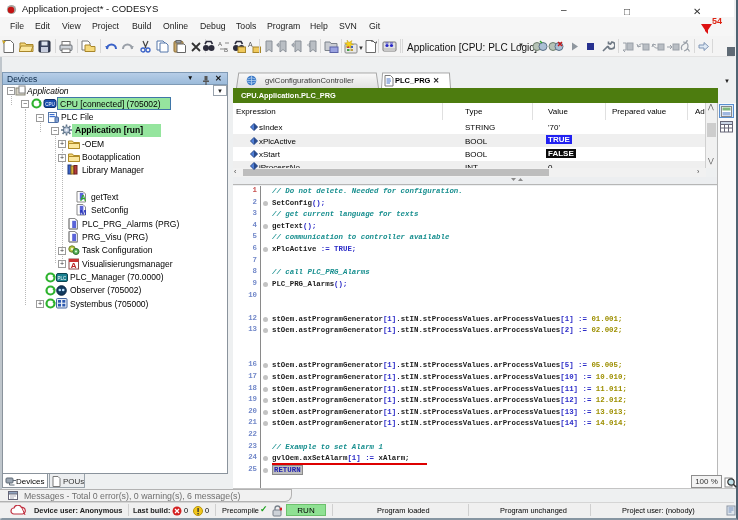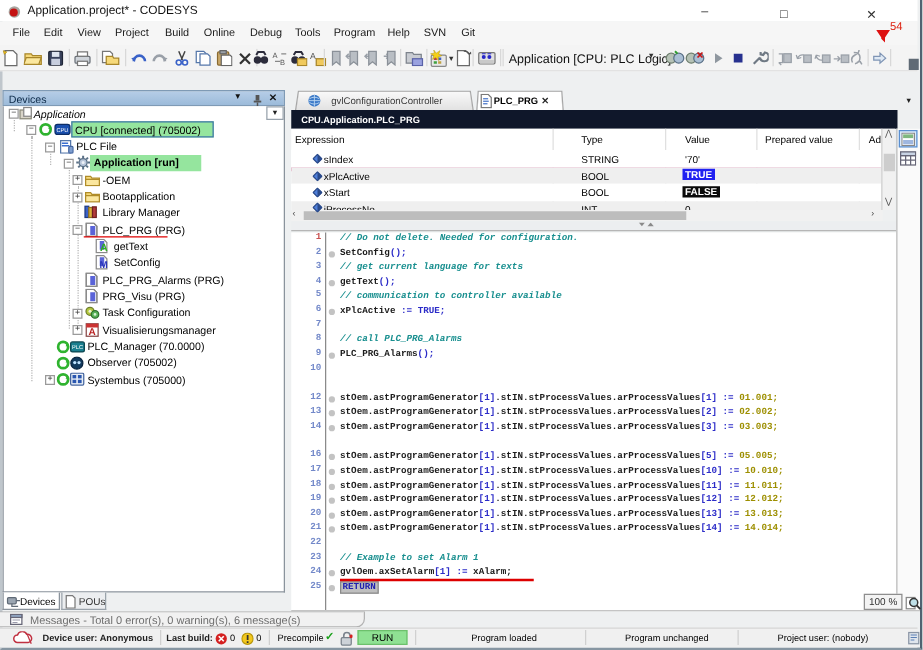--- a/index.html
+++ b/index.html
@@ -30,21 +30,21 @@
 
 .btab { position:absolute; font-size:8px; }
 
 #msgbar { left:0px; top:489px; width:292px; height:13px; background:#f1f1f1;
   border:1px solid #b2b2b2; border-left:none; border-bottom-right-radius:7px; }
 
 #statusbar { left:0; top:502px; width:734px; height:16px; background:#f0f0f0; border-top:1px solid #d5d5d5; font-size:8px; color:#222; }
 .ssep { position:absolute; top:2px; width:1px; height:12px; background:#d0d0d0; }
 
 #tabrow { left:233px; top:72px; width:485px; height:16px; }
-#crumb { left:233px; top:88px; width:485px; height:15px; background:#0f172a; color:#fff;
+#crumb { left:233px; top:88px; width:485px; height:15px; background:#4d7c0f; color:#fff;
   font-size:7.4px; font-weight:bold; }
 #wtable { left:233px; top:103px; width:472px; height:65px; background:#fff; font-size:8px; }
 .col { position:absolute; top:0; width:1px; height:65px; background:#e0e0e0; }
 #vscroll { left:705px; top:103px; width:11px; height:65px; background:#f1f1f1; border-left:1px solid #d0d0d0;}
 #hscroll { left:233px; top:168px; width:473px; height:9px; background:#f1f1f1; }
 #splitrow { left:233px; top:177px; width:485px; height:8px; background:#eceef0; border-bottom:1px solid #b6b6b6;}
 #codearea { left:233px; top:186px; width:484px; height:302px; background:#fff; font-family:"Liberation Mono", monospace; font-size:7.4px; font-weight:bold; }
 .cl { position:absolute; left:0; width:484px; height:11.85px; white-space:pre; }
 .ln { position:absolute; width:24px; text-align:right; color:#7288c9; }
 .dot { position:absolute; left:30px; top:3px; width:5px; height:5px; border-radius:50%; background:#c3c3c3; }
@@ -77,21 +77,21 @@
 <div class="mi" style="left:163px">Online</div>
 <div class="mi" style="left:200px">Debug</div>
 <div class="mi" style="left:236px">Tools</div>
 <div class="mi" style="left:267px">Program</div>
 <div class="mi" style="left:310px">Help</div>
 <div class="mi" style="left:339px">SVN</div>
 <div class="mi" style="left:369px">Git</div>
 <svg class="abs" style="left:700px;top:23px" width="13" height="12">
     <path d="M1 1 L12 1 L8 7 L8 11 L5 8 L5 7 Z" fill="#dd1111"></path>
   </svg>
-<div class="abs" style="left:712px;top:16px;font-size:9px;font-weight:normal;color:#dd2211">54</div>
+<div class="abs" style="left:712px;top:16px;font-size:9px;font-weight:bold;color:#dd2211">54</div>
 
 <div class="abs" id="toolbar"></div>
 <div class="abs" style="left:407px;top:41.5px;font-size:10px;color:#111">Application [CPU: PLC Logic]</div>
 <div class="abs" style="left:518px;top:42px;font-size:6px;color:#333">▼</div>
 
 <div class="abs" id="devhdr">
     <span style="position:absolute;left:4px;top:1px">Devices</span>
   <span style="position:absolute;left:184px;top:1px;font-size:6.5px;color:#111">▼</span>
   <svg style="position:absolute;left:198px;top:2px" width="10" height="10">
       <rect x="3.5" y="1" width="3" height="4.5" fill="#555"></rect>
@@ -173,30 +173,20 @@
       </svg>
       <span class="lbl" style="left:79px">Bootapplication</span>
     </div>
 <div class="trow" style="top:78.98px">
       <svg style="position:absolute;left:64px;top:0.5px" width="13" height="11">
         <rect x="1" y="1" width="3" height="9" fill="#3b62c8" stroke="#1f3a80"></rect>
         <rect x="4" y="2" width="3" height="8" fill="#d8b23a" stroke="#907020"></rect>
         <rect x="7" y="1.5" width="3" height="8.5" fill="#b33b3b" stroke="#6f1f1f"></rect>
       </svg>
       <span class="lbl" style="left:79px">Library Manager</span>
-    </div>
-<div class="trow" style="top:92.31px">
-      <div class="exp" style="left:55px">−</div>
-      <svg style="position:absolute;left:65px;top:0.5px" width="11" height="12">
-        <path d="M1 0.5 h6 l2.5 2.5 v8 h-8.5 z" fill="#fff" stroke="#8a8a8a"></path>
-        <rect x="4.2" y="2.8" width="4" height="7.2" fill="#5a64d8"></rect>
-        <path d="M1 0.5 h6 l2.5 2.5 v8 h-8.5 z" fill="none" stroke="#8a8a8a"></path>
-      </svg>
-      <span class="lbl" style="left:79px">PLC_PRG (PRG)</span>
-      <div style="position:absolute;left:64px;top:11.5px;width:67px;height:1.5px;background:#e00000"></div>
     </div>
 <div class="trow" style="top:105.64px">
       <svg style="position:absolute;left:73px;top:0.5px" width="12" height="12">
         <path d="M1 0.5 h6 l2.5 2.5 v8 h-8.5 z" fill="#fff" stroke="#8a8a8a"></path>
         <rect x="3.8" y="1.8" width="3.6" height="7" fill="#5a64d8"></rect>
         <text x="7" y="10" font-size="8.5" font-weight="bold" fill="#2fae1f" text-anchor="middle" font-family="Liberation Sans">A</text>
       </svg>
       <span class="lbl" style="left:88px">getText</span>
     </div>
 <div class="trow" style="top:118.97px">
@@ -379,21 +369,20 @@
 <div class="cl" style="top:23.24px"><span class="ln" style="color:#7288c9">3</span><span class="ctext"><span class="cmt">// get current language for texts</span></span></div>
 <div class="cl" style="top:34.86px"><span class="ln" style="color:#7288c9">4</span><div class="dot"></div><span class="ctext">getText<span class="blu">();</span></span></div>
 <div class="cl" style="top:46.48px"><span class="ln" style="color:#7288c9">5</span><span class="ctext"><span class="cmt">// communication to controller available</span></span></div>
 <div class="cl" style="top:58.10px"><span class="ln" style="color:#7288c9">6</span><div class="dot"></div><span class="ctext">xPlcActive <span class="blu">:=</span> <span class="blu">TRUE;</span></span></div>
 <div class="cl" style="top:69.72px"><span class="ln" style="color:#7288c9">7</span></div>
 <div class="cl" style="top:81.34px"><span class="ln" style="color:#7288c9">8</span><span class="ctext"><span class="cmt">// call PLC_PRG_Alarms</span></span></div>
 <div class="cl" style="top:92.96px"><span class="ln" style="color:#7288c9">9</span><div class="dot"></div><span class="ctext">PLC_PRG_Alarms<span class="blu">();</span></span></div>
 <div class="cl" style="top:104.58px"><span class="ln" style="color:#7288c9">10</span></div>
 <div class="cl" style="top:127.82px"><span class="ln" style="color:#7288c9">12</span><div class="dot"></div><span class="ctext">stOem.astProgramGenerator<span class="blu">[1]</span>.stIN.stProcessValues.arProcessValues<span class="blu">[1]</span> <span class="blu">:=</span> <span class="num">01.001;</span></span></div>
 <div class="cl" style="top:139.44px"><span class="ln" style="color:#7288c9">13</span><div class="dot"></div><span class="ctext">stOem.astProgramGenerator<span class="blu">[1]</span>.stIN.stProcessValues.arProcessValues<span class="blu">[2]</span> <span class="blu">:=</span> <span class="num">02.002;</span></span></div>
-<div class="cl" style="top:151.06px"><span class="ln" style="color:#7288c9">14</span><div class="dot"></div><span class="ctext">stOem.astProgramGenerator<span class="blu">[1]</span>.stIN.stProcessValues.arProcessValues<span class="blu">[3]</span> <span class="blu">:=</span> <span class="num">03.003;</span></span></div>
 <div class="cl" style="top:174.30px"><span class="ln" style="color:#7288c9">16</span><div class="dot"></div><span class="ctext">stOem.astProgramGenerator<span class="blu">[1]</span>.stIN.stProcessValues.arProcessValues<span class="blu">[5]</span> <span class="blu">:=</span> <span class="num">05.005;</span></span></div>
 <div class="cl" style="top:185.92px"><span class="ln" style="color:#7288c9">17</span><div class="dot"></div><span class="ctext">stOem.astProgramGenerator<span class="blu">[1]</span>.stIN.stProcessValues.arProcessValues<span class="blu">[10]</span> <span class="blu">:=</span> <span class="num">10.010;</span></span></div>
 <div class="cl" style="top:197.54px"><span class="ln" style="color:#7288c9">18</span><div class="dot"></div><span class="ctext">stOem.astProgramGenerator<span class="blu">[1]</span>.stIN.stProcessValues.arProcessValues<span class="blu">[11]</span> <span class="blu">:=</span> <span class="num">11.011;</span></span></div>
 <div class="cl" style="top:209.16px"><span class="ln" style="color:#7288c9">19</span><div class="dot"></div><span class="ctext">stOem.astProgramGenerator<span class="blu">[1]</span>.stIN.stProcessValues.arProcessValues<span class="blu">[12]</span> <span class="blu">:=</span> <span class="num">12.012;</span></span></div>
 <div class="cl" style="top:220.78px"><span class="ln" style="color:#7288c9">20</span><div class="dot"></div><span class="ctext">stOem.astProgramGenerator<span class="blu">[1]</span>.stIN.stProcessValues.arProcessValues<span class="blu">[13]</span> <span class="blu">:=</span> <span class="num">13.013;</span></span></div>
 <div class="cl" style="top:232.40px"><span class="ln" style="color:#7288c9">21</span><div class="dot"></div><span class="ctext">stOem.astProgramGenerator<span class="blu">[1]</span>.stIN.stProcessValues.arProcessValues<span class="blu">[14]</span> <span class="blu">:=</span> <span class="num">14.014;</span></span></div>
 <div class="cl" style="top:244.02px"><span class="ln" style="color:#7288c9">22</span></div>
 <div class="cl" style="top:255.64px"><span class="ln" style="color:#7288c9">23</span><span class="ctext"><span class="cmt">// Example to set Alarm 1</span></span></div>
 <div class="cl" style="top:267.26px"><span class="ln" style="color:#7288c9">24</span><div class="dot"></div><span class="ctext">gvlOem.axSetAlarm<span class="blu">[1]</span> <span class="blu">:=</span> xAlarm;</span></div>
 <div class="cl" style="top:278.88px"><span class="ln" style="color:#7288c9">25</span><div class="dot"></div><span class="ctext"><span style="background:#bfbfbf;border:1px solid #8a8a8a;color:#2020b0;padding:0 1px">RETURN</span></span></div>

